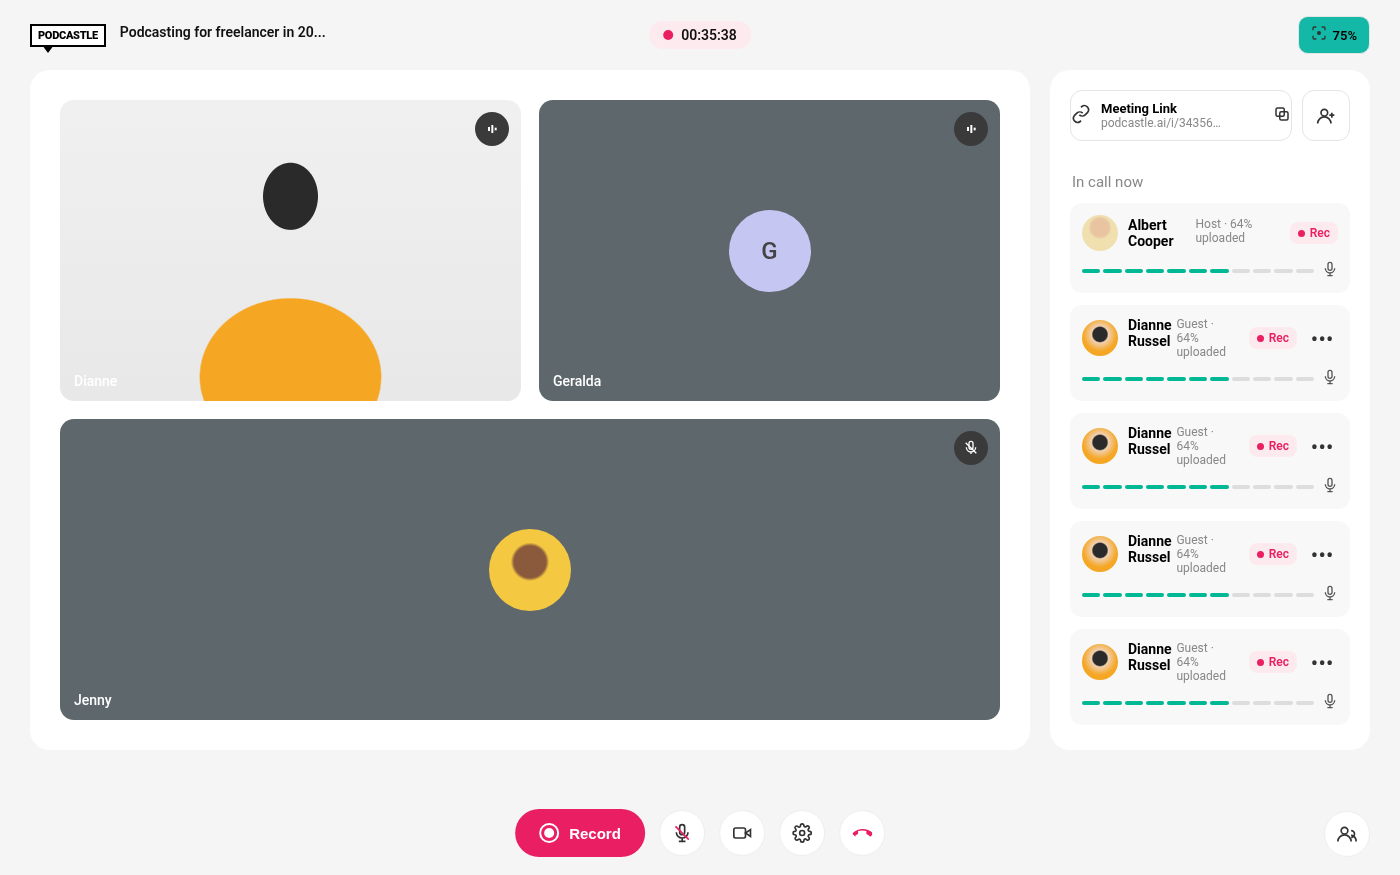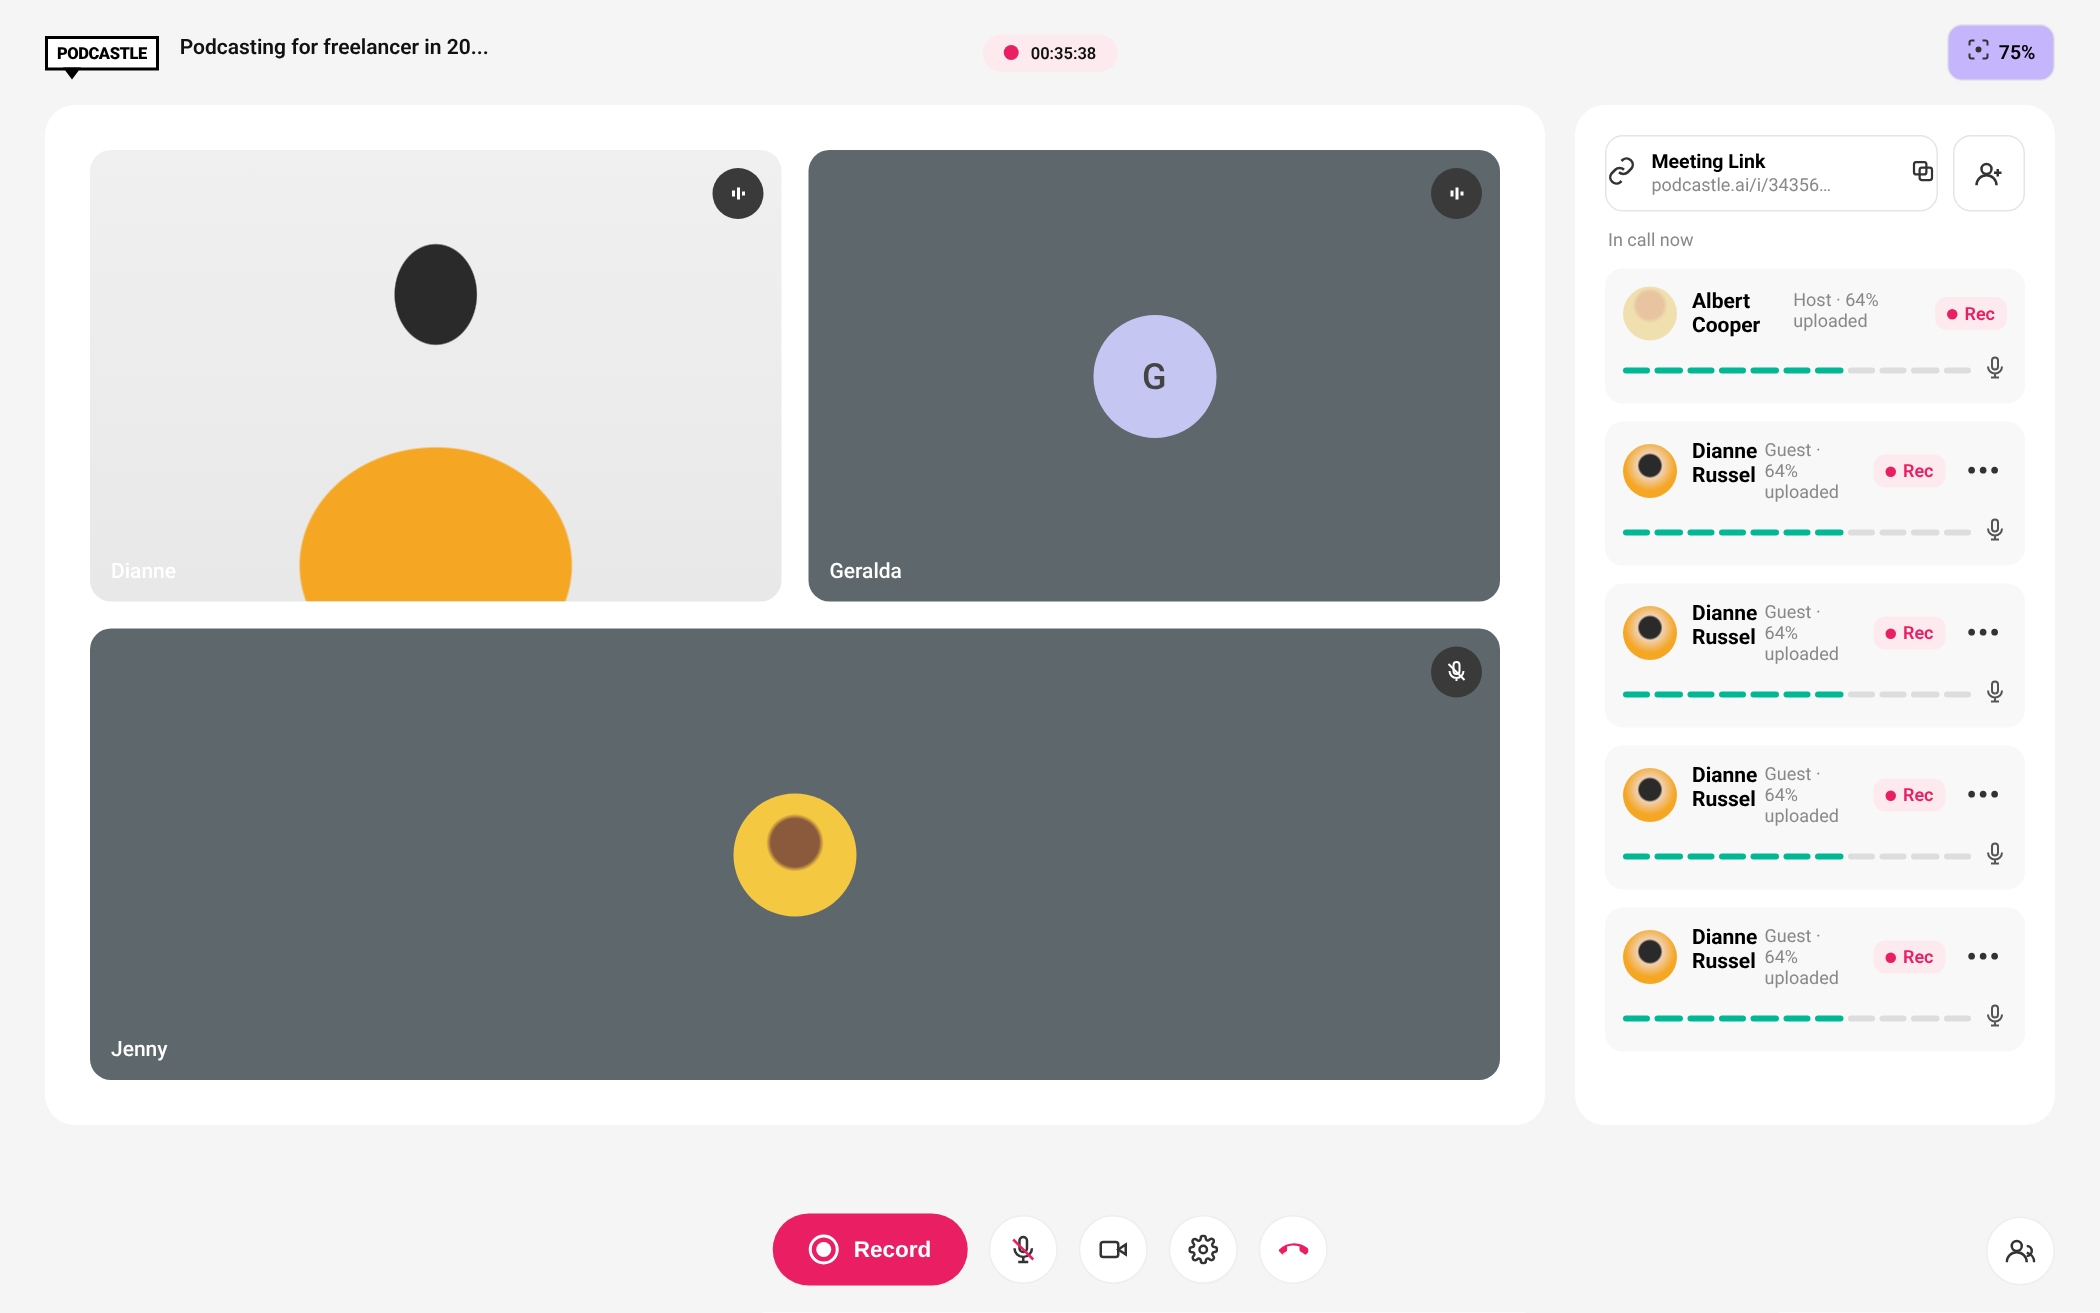--- a/index.html
+++ b/index.html
@@ -44,24 +44,24 @@
   .header-center {
     position: absolute;
     left: 50%;
     transform: translateX(-50%);
     display: flex; align-items: center; gap: 8px;
     background: #fdeaef;
     padding: 6px 14px;
     border-radius: 20px;
   }
   .rec-dot { width: 10px; height: 10px; border-radius: 50%; background: #e91e63; }
-  .timer { font-size: 11px; font-weight: 600; color: #111; }
+  .timer { font-size: 14px; font-weight: 600; color: #111; }
   .header-right {
     display: flex; align-items: center; gap: 6px;
-    background: #c4b5fd; border: 1px solid #e5e5e5; border-radius: 10px;
+    background: #14b8a6; border: 1px solid #e5e5e5; border-radius: 10px;
     padding: 8px 12px;
   }
   .zoom-icon svg { width: 16px; height: 16px; }
   .zoom-text { font-size: 13px; font-weight: 600; }
 
   .main {
     display: flex;
     gap: 20px;
     padding: 0 30px 20px 30px;
     height: 700px;
@@ -147,21 +147,21 @@
     display: flex; align-items: center; gap: 10px;
   }
   .ml-text { flex: 1; display: flex; flex-direction: column; }
   .ml-label { font-size: 13px; font-weight: 700; }
   .ml-url { font-size: 12px; color: #888; }
   .copy-icon, .invite-btn { cursor: pointer; }
   .invite-btn {
     border: 1px solid #e5e5e5; border-radius: 12px;
     width: 48px; display:flex; align-items:center; justify-content:center;
   }
-  .section-label { font-size: 12px; color: #888; margin: 12px 2px 12px; }
+  .section-label { font-size: 15px; color: #888; margin: 32px 2px 12px; }
   .participant-card {
     background: #f8f8f8; border-radius: 12px;
     padding: 12px; margin-bottom: 12px;
   }
   .pc-top { display: flex; align-items: center; gap: 10px; }
   .pc-avatar {
     width: 36px; height: 36px; border-radius: 50%;
   }
   .pc-avatar.albert { background: radial-gradient(circle at 50% 35%, #e8c4a0 0%, #e8c4a0 30%, #f0e0b0 40%); }
   .pc-avatar.dianne { background: radial-gradient(circle at 50% 40%, #2a2a2a 0%, #2a2a2a 25%, #f0d0b0 30%, #f5a623 60%); }

